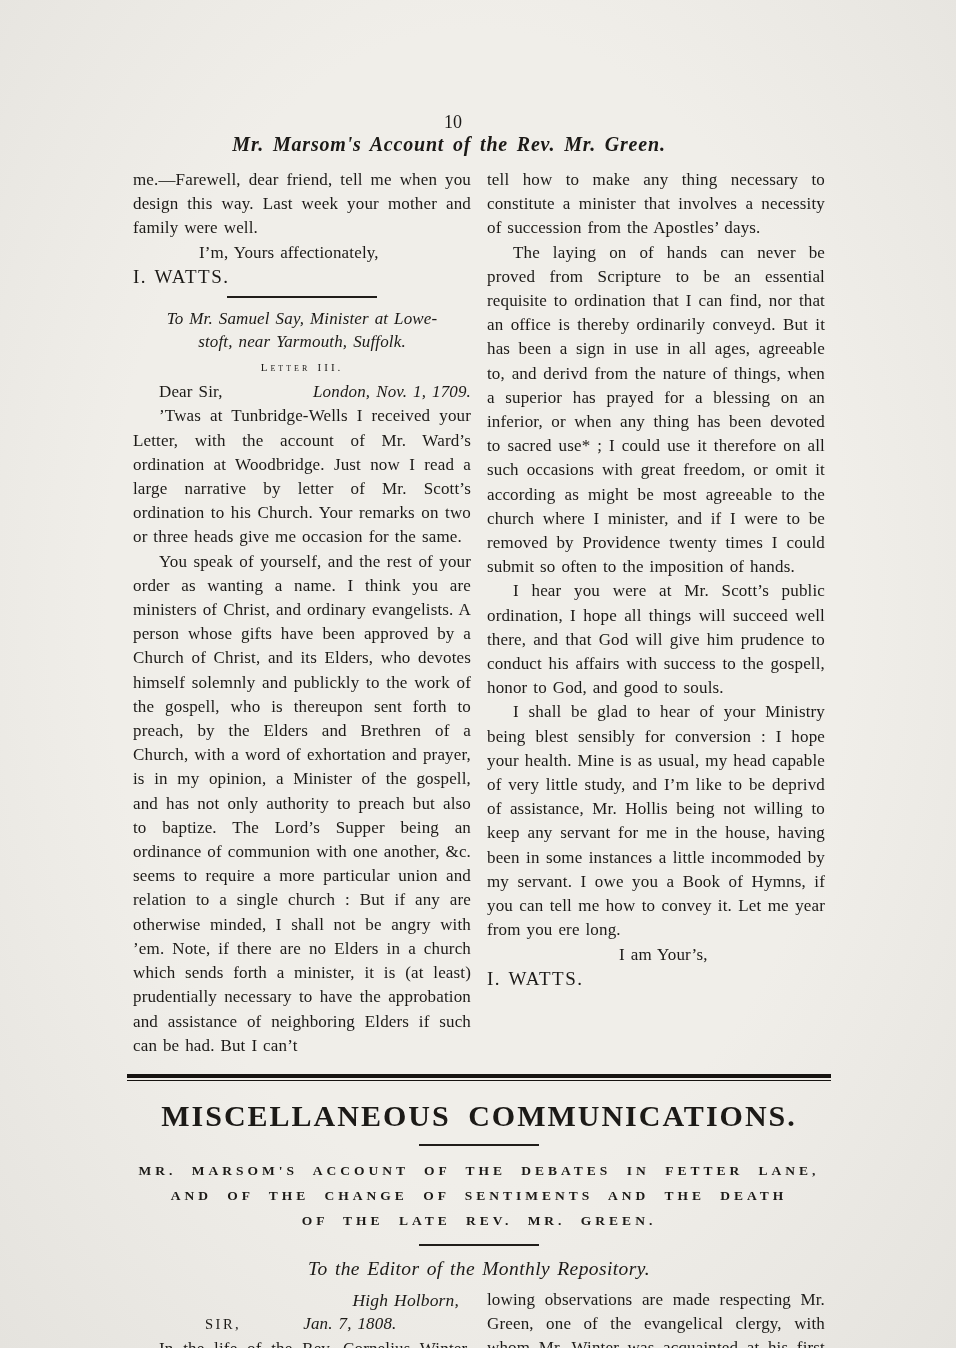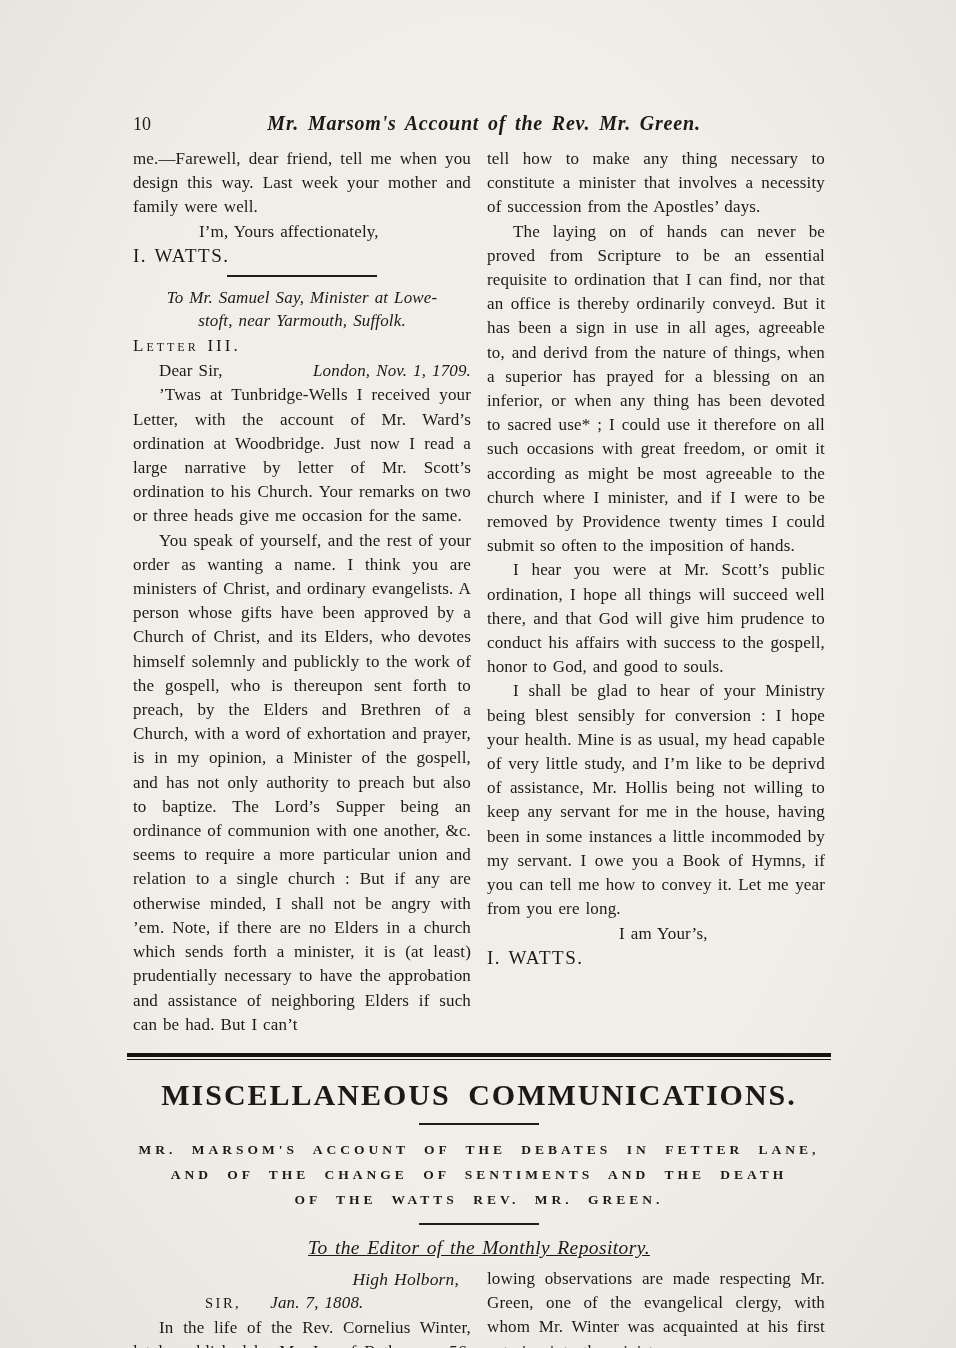--- a/index.html
+++ b/index.html
@@ -9,61 +9,61 @@
     font-family:"Liberation Serif", serif;
     color:#1c1a17;
   }
   .page{
     position:relative;width:956px;height:1348px;overflow:hidden;
     background:radial-gradient(ellipse at 50% 45%, #f0eee9 55%, #e5e3de 100%);
   }
   .content{position:absolute;left:133px;top:112px;width:692px;}
 
   
-  .header{display:flex;align-items:flex-end;}
+  .header{display:flex;align-items:center;flex-direction:column;}
   .page-num{font-size:18px;width:70px;}
   .running-title{flex:1;text-align:center;font-style:italic;font-weight:bold;
     font-size:20px;letter-spacing:0.8px;word-spacing:3px;padding-right:60px;}
 
   
   .cols{display:flex;gap:16px;margin-top:12px;}
   .col{width:340px;text-align:justify;font-size:17px;line-height:24.2px;
     letter-spacing:0.15px;word-spacing:1.5px;}
   p{margin:0;}
   p.indent{text-indent:26px;}
 
   .valediction{padding-left:66px;text-align:left;}
   .valediction2{padding-left:132px;text-align:left;}
   .signature{padding-right:26px;font-size:19px;letter-spacing:1.5px;}
 
   .rule-short{border:none;border-top:2px solid #201d19;width:150px;margin:7px auto 9px;}
   .rule-tiny{border:none;border-top:2.5px solid #201d19;width:120px;margin:11px auto;}
 
   .address{text-align:center;font-style:italic;line-height:23px;}
-  .letterno{text-align:left;font-variant:small-caps;letter-spacing:3px;font-size:17px;margin:2px 0 1px;}
+  .letterno{text-align:center;font-variant:small-caps;letter-spacing:3px;font-size:11px;margin:2px 0 1px;}
   .dateline{display:flex;justify-content:space-between;}
   .dateline .salut{padding-left:26px;}
   .dateline .date{font-style:italic;}
 
   
   .section-rule{margin:16px -6px 4px;height:2px;
     border-top:4px solid #161310;border-bottom:1.5px solid #161310;}
   .misc-title{text-align:center;font-weight:bold;font-size:30px;
     letter-spacing:2px;word-spacing:8px;margin-top:18px;}
   .subheads{text-align:center;font-weight:bold;margin-top:12px;}
   .subheads .sh{font-size:13.5px;letter-spacing:4px;word-spacing:8px;line-height:25px;}
   .editor{text-align:center;font-style:italic;font-size:19.5px;margin-top:12px;
-    letter-spacing:0.4px;word-spacing:2px;text-decoration:underline;}
+    letter-spacing:0.4px;word-spacing:2px;}
 
   
   .cols2{margin-top:8px;}
   .holborn{text-align:right;font-style:italic;padding-right:12px;font-size:17.5px;}
   .dateline2{display:flex;}
   .dateline2 .sir{margin-left:72px;letter-spacing:2.5px;font-size:14.5px;line-height:25px;}
-  .dateline2 .date2{font-style:italic;margin-left:29px;}
+  .dateline2 .date2{font-style:italic;margin-left:62px;}
 </style>
 </head>
 <body>
 
 <div class="page">
   <div class="content">
 
     <div class="header">
       <span class="page-num">10</span>
       <span class="running-title">Mr. Marsom's Account of the Rev. Mr. Green.</span>
@@ -99,21 +99,21 @@
     </div>
 
     <div class="section-rule"></div>
 
     <div class="misc-title">MISCELLANEOUS COMMUNICATIONS.</div>
     <hr class="rule-tiny">
 
     <div class="subheads">
       <div class="sh">MR. MARSOM'S ACCOUNT OF THE DEBATES IN FETTER LANE,</div>
       <div class="sh">AND OF THE CHANGE OF SENTIMENTS AND THE DEATH</div>
-      <div class="sh">OF THE WATTS REV. MR. GREEN.</div>
+      <div class="sh">OF THE LATE REV. MR. GREEN.</div>
     </div>
     <hr class="rule-tiny">
 
     <div class="editor">To the Editor of the Monthly Repository.</div>
 
     <div class="cols cols2">
       <div class="col">
         <div class="holborn">High Holborn,</div>
         <div class="dateline2">
           <span class="sir">SIR,</span>

